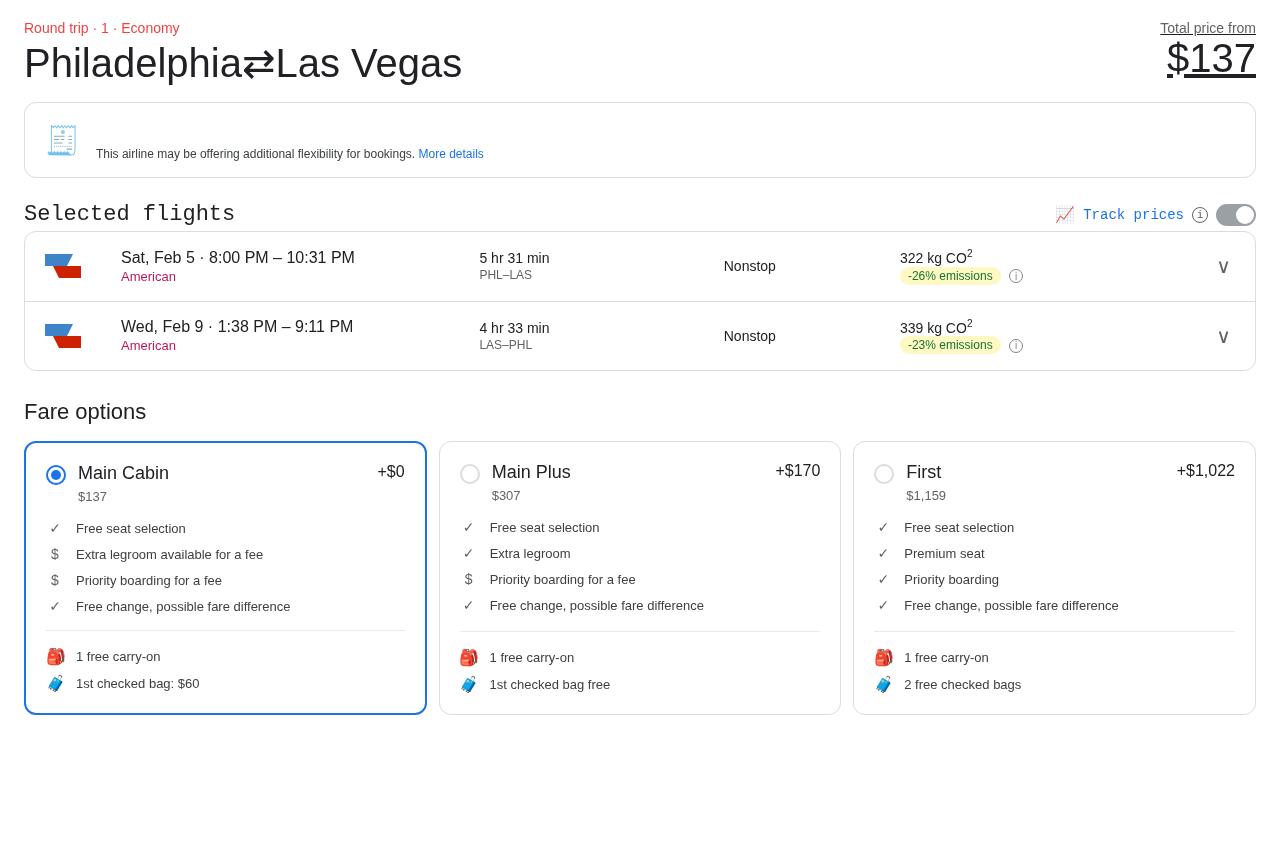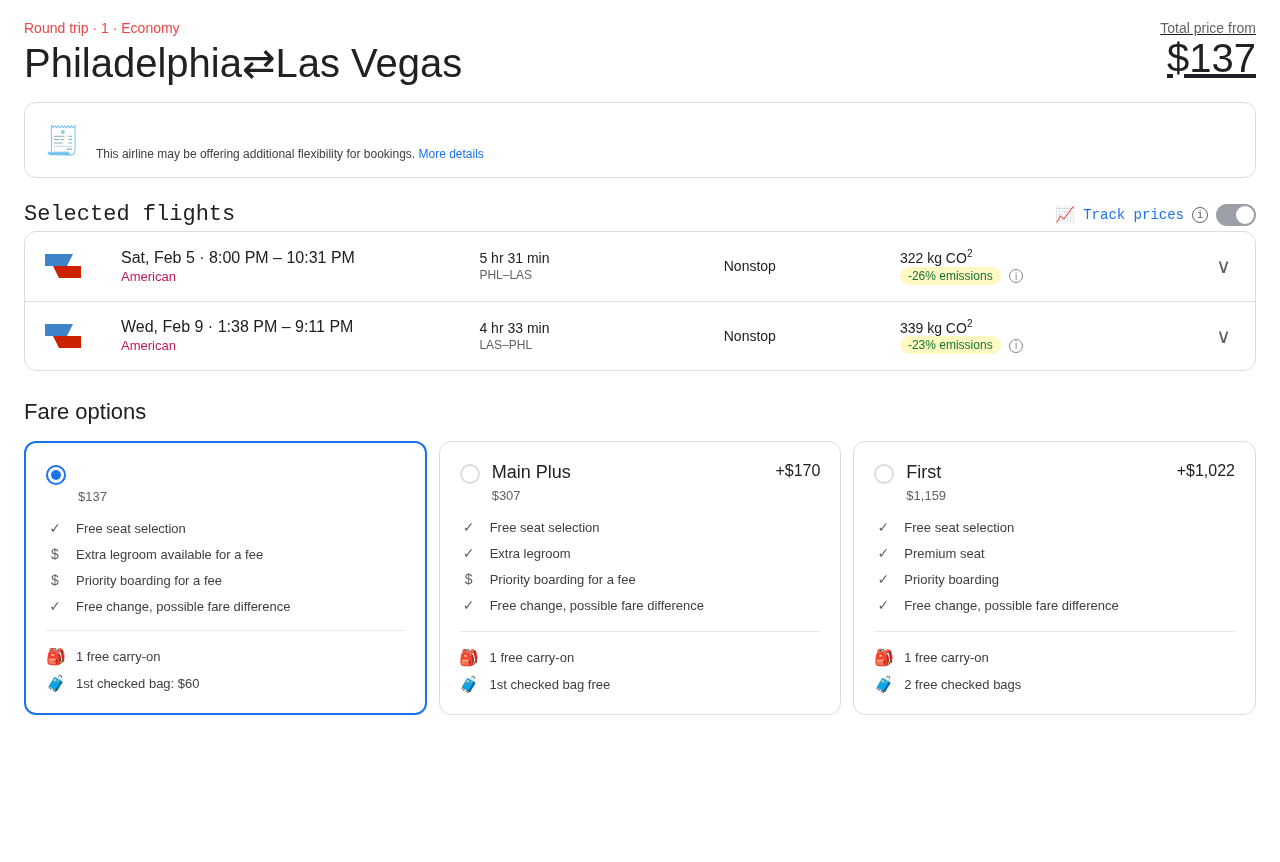--- a/index.html
+++ b/index.html
@@ -439,20 +439,24 @@
   </div>
 </div>
 
 <div class="fare-title">Fare options</div>
 
 <div class="fare-cards">
 
   <div class="fare-card selected">
     <div class="fare-header">
       <div class="fare-radio checked"></div>
+      <div class="fare-name-price">
+        <span class="fare-name">Main Cabin</span>
+        <span class="fare-price-diff">+$0</span>
+      </div>
     </div>
     <div class="fare-base-price">$137</div>
     <div class="fare-features">
       <div class="feature-item">
         <span class="feature-icon check">✓</span>
         <span>Free seat selection</span>
       </div>
       <div class="feature-item">
         <span class="feature-icon dollar">$</span>
         <span>Extra legroom available for a fee</span>

